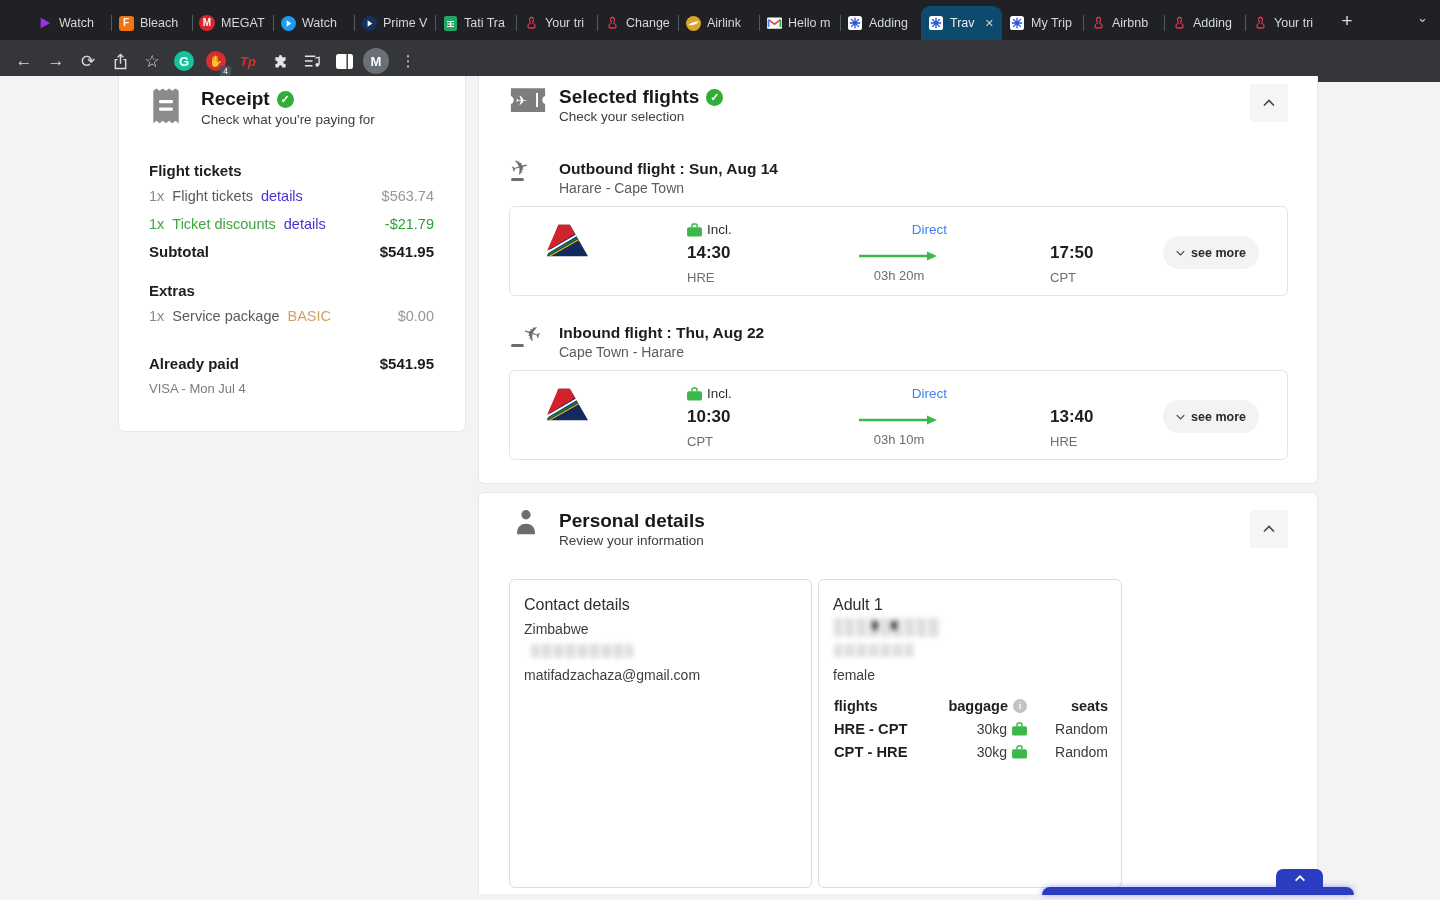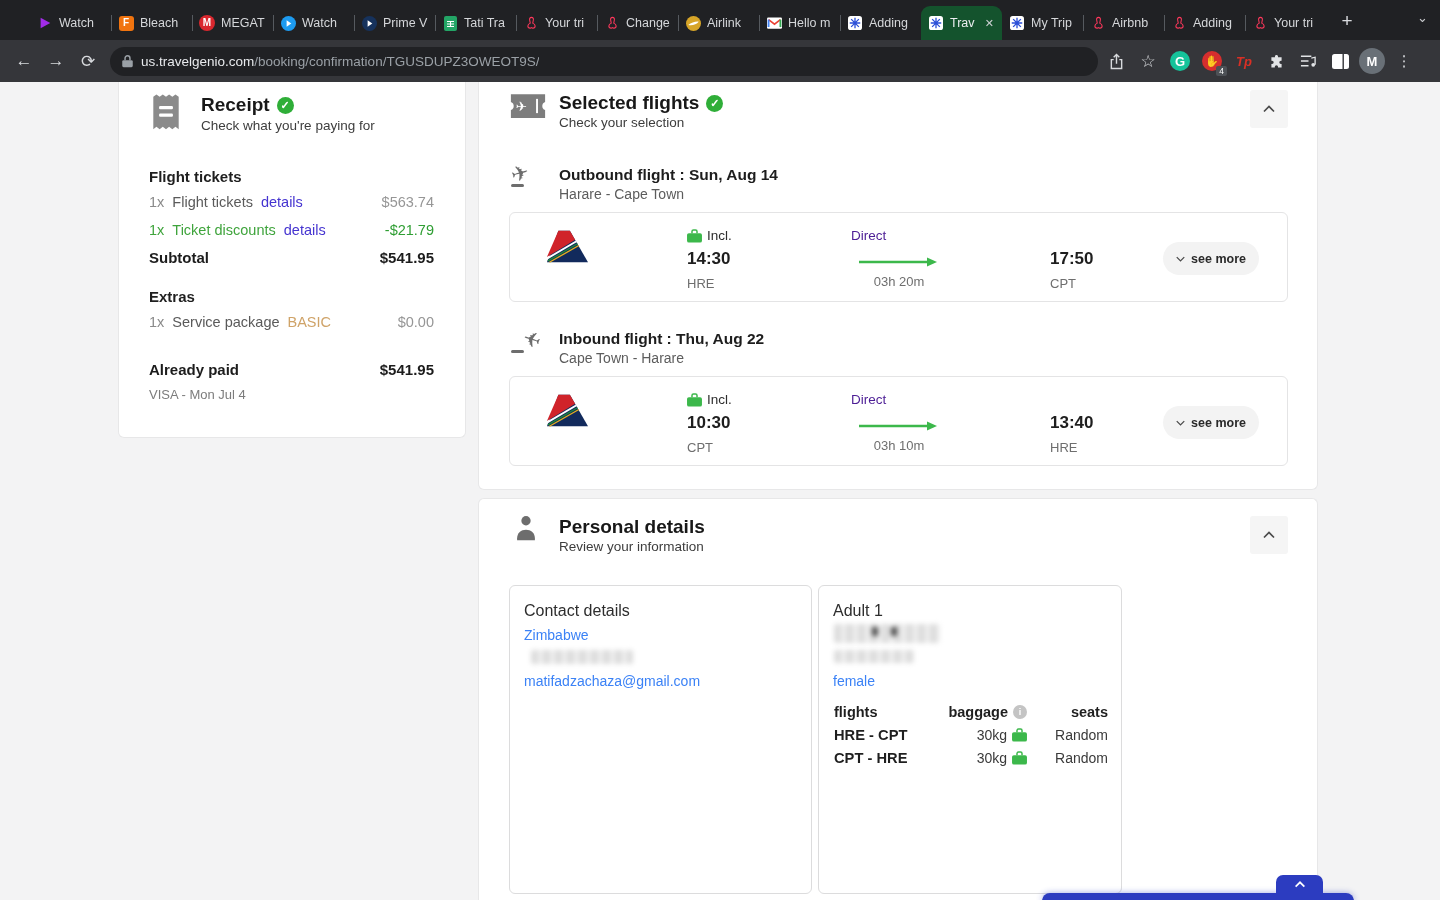--- a/index.html
+++ b/index.html
@@ -4,21 +4,21 @@
 <style>
   *{margin:0;padding:0;box-sizing:border-box}
   html,body{width:1440px;height:900px}
   body{position:relative;overflow:hidden;background:#f3f3f4;font-family:"Liberation Sans",sans-serif;-webkit-font-smoothing:antialiased}
 
   
   .tabstrip{position:absolute;left:0;top:0;width:1440px;height:40px;background:#202124;display:flex;align-items:flex-end}
   .tab-list{display:flex;align-items:flex-end;padding-left:30px;height:40px}
   .tab{position:relative;width:81px;height:34px;display:flex;align-items:center;gap:6px;padding:0 7px;color:#d5d7da;font-size:12.5px;cursor:default;flex:none}
   .tab:not(.active):not(:first-child)::before{content:'';position:absolute;left:0;top:9px;bottom:9px;width:1px;background:#565a5f}
-  .tab.active{background:#14532d;border-radius:9px 9px 0 0;color:#eceef0}
+  .tab.active{background:#0c4a6e;border-radius:9px 9px 0 0;color:#eceef0}
   .tab.active::before{display:none}
   .tab.active + .tab::before{display:none}
   .tab .favicon{width:16px;height:16px;flex:none;display:flex;align-items:center;justify-content:center;font-weight:700;color:#fff;border-radius:50%;font-size:10px;line-height:1}
   .tab .tlabel{flex:1;overflow:hidden;white-space:nowrap}
   .tab .tclose{flex:none;font-size:11px;color:#cfd1d4;padding:0 1px}
   .fav-rect{border-radius:3px!important}
   .newtab{width:30px;height:30px;margin:0 0 4px 6px;border-radius:50%;display:flex;align-items:center;justify-content:center;color:#dadce0;font-size:19px;flex:none}
   .tabsearch{position:absolute;right:12px;top:10px;color:#c9cbce;font-size:13px}
 
   .toolbar{position:absolute;left:0;top:40px;width:1440px;height:42px;background:#35363a;display:flex;align-items:center;padding:0 10px;gap:4px}
@@ -29,21 +29,21 @@
   .addrbar .url .path{color:#9aa0a6}
   .tb-ic{width:28px;height:28px;display:flex;align-items:center;justify-content:center;flex:none;position:relative}
   .gram{width:20px;height:20px;border-radius:50%;background:#15c39a;color:#fff;font-weight:700;font-size:13px;display:flex;align-items:center;justify-content:center}
   .redext{width:20px;height:20px;border-radius:50%;background:#d62e2e;color:#fff;font-size:11px;display:flex;align-items:center;justify-content:center}
   .extbadge{position:absolute;right:-1px;bottom:-1px;background:#4d5156;color:#fff;font-size:8.5px;padding:0 3px;border-radius:2px;line-height:10px}
   .tpext{color:#d93025;font-weight:800;font-size:13px;font-style:italic}
   .avatar{width:26px;height:26px;border-radius:50%;background:#697077;color:#fff;font-size:13px;font-weight:700;display:flex;align-items:center;justify-content:center}
   .kebab{color:#d8dadd;font-size:15px;letter-spacing:0}
 
   
-  .page{position:absolute;left:0;top:82px;width:1300px;height:818px;background:#f3f3f4}
+  .page{position:absolute;left:0;top:76px;width:1300px;height:818px;background:#f3f3f4}
   .card{position:absolute;background:#fff;border:1px solid #e7e7e8;border-top:none}
   .card.receipt{left:118px;top:0;width:348px;height:356px;border-radius:0 0 6px 6px}
   .card.flights{left:478px;top:0;width:840px;height:408px;border-radius:0 0 6px 6px}
   .card.personal{left:478px;top:416px;width:840px;height:402px;border-radius:6px 6px 0 0;border-top:1px solid #e7e7e8;border-bottom:none}
 
   .sec-title{position:absolute;font-size:19px;font-weight:700;color:#181818;display:flex;align-items:center;gap:7px}
   .sec-sub{position:absolute;font-size:13.5px;color:#3d3d3d}
   .check{width:17px;height:17px;border-radius:50%;background:#2fae38;color:#fff;font-size:11px;font-weight:700;display:flex;align-items:center;justify-content:center;flex:none}
   .collapse-btn{position:absolute;width:38px;height:38px;background:#f5f5f5;border-radius:3px;display:flex;align-items:center;justify-content:center}
 
@@ -70,29 +70,29 @@
   .plane-ic .bar{display:block;width:13px;height:2.5px;background:#6d6d6d;border-radius:2px;margin-top:2px}
   .fcard{position:absolute;left:30px;width:779px;height:90px;background:#fff;border:1px solid #e4e4e5;border-radius:6px}
   .fcard .logo{position:absolute;left:36px;top:16px}
   .fcard .incl{position:absolute;left:177px;top:15px;display:flex;align-items:center;gap:5px;font-size:13.5px;color:#2e2e2e}
   .fcard .t-dep{position:absolute;left:177px;top:36px}
   .fcard .t-arr{position:absolute;left:540px;top:36px}
   .ftime{font-size:17px;font-weight:700;color:#1e1e1e}
   .fcode{position:absolute;font-size:13px;color:#6e6e6e}
   .fcard .c-dep{left:177px;top:63px}
   .fcard .c-arr{left:540px;top:63px}
-  .fcard .direct{position:absolute;left:341px;top:15px;width:96px;text-align:left;font-size:13.5px;color:#4c1d95}
+  .fcard .direct{position:absolute;left:341px;top:15px;width:96px;text-align:right;font-size:13.5px;color:#3b82f6}
   .fcard .arrow{position:absolute;left:349px;top:41px}
   .fcard .dur{position:absolute;left:341px;top:61px;width:96px;text-align:center;font-size:13px;color:#6e6e6e}
   .seemore{position:absolute;left:653px;top:29px;width:96px;height:33px;background:#f3f3f3;border-radius:17px;display:flex;align-items:center;justify-content:center;gap:6px;font-size:12.5px;font-weight:700;color:#2a2a2a}
 
   
   .pbox{position:absolute;background:#fff;border:1px solid #dcdcdd;border-radius:6px}
   .pbox .bh{position:absolute;left:14px;top:16px;font-size:16px;color:#2d2d2d}
-  .ptext{position:absolute;left:14px;font-size:14px;color:#3b82f6}
+  .ptext{position:absolute;left:14px;font-size:14px;color:#404040}
   .redact{position:absolute;border-radius:3px;background:repeating-linear-gradient(90deg,#dcdcdc 0 7px,#efefef 7px 12px);filter:blur(2.5px)}
   .redact .dot{position:absolute;top:3px;width:6px;height:9px;background:#4a4a4a;border-radius:1px}
   .ptable{position:absolute;left:15px;top:114px;width:274px;font-size:14px;color:#3a3a3a}
   .ptable .prow{display:grid;grid-template-columns:95px 98px 1fr;align-items:center;height:23px}
   .ptable .hd{font-weight:700;color:#1f1f1f;font-size:14.5px}
   .cell-r{display:flex;justify-content:flex-end;align-items:center;gap:5px}
   .fl-bold{font-weight:700;color:#1f1f1f;font-size:14.7px}
   .info-ic{width:14px;height:14px;border-radius:50%;background:#c4c4c4;color:#fff;font-size:9px;font-weight:700;display:flex;align-items:center;justify-content:center;font-style:normal}
 
   
@@ -247,29 +247,20 @@
       </div>
     </div>
   <div class="newtab">+</div>
   <div class="tabsearch">⌄</div>
 </div>
 
 <div class="toolbar">
   <div class="navbtn">←</div>
   <div class="navbtn">→</div>
   <div class="navbtn">⟳</div>
-  <div class="addrbar">
-    <span style="display:flex">
-      <svg width="11" height="14" viewBox="0 0 12 16">
-          <path d="M3.2 7V4.8a2.8 2.8 0 015.6 0V7" stroke="#9aa0a6" stroke-width="1.7" fill="none"></path>
-          <rect y="7" width="12" height="8" rx="1.5" fill="#9aa0a6"></rect>
-        </svg>
-    </span>
-    <span class="url"><span class="domain">us.travelgenio.com</span><span class="path">/booking/confirmation/TGUSDUPZ3OWEOT9S/</span></span>
-  </div>
   <div class="tb-ic">
     <svg width="15" height="17" viewBox="0 0 16 18" fill="none" stroke="#d8dadd" stroke-width="1.5">
         <path d="M5 7H2.5v9.5h11V7H11"></path>
         <path d="M8 11.5V1.5M5 4.5l3-3 3 3"></path>
       </svg>
   </div>
   <div class="tb-ic" style="color:#d8dadd;font-size:17px">☆</div>
   <div class="tb-ic">
       <span class="gram">G</span>
     </div>

